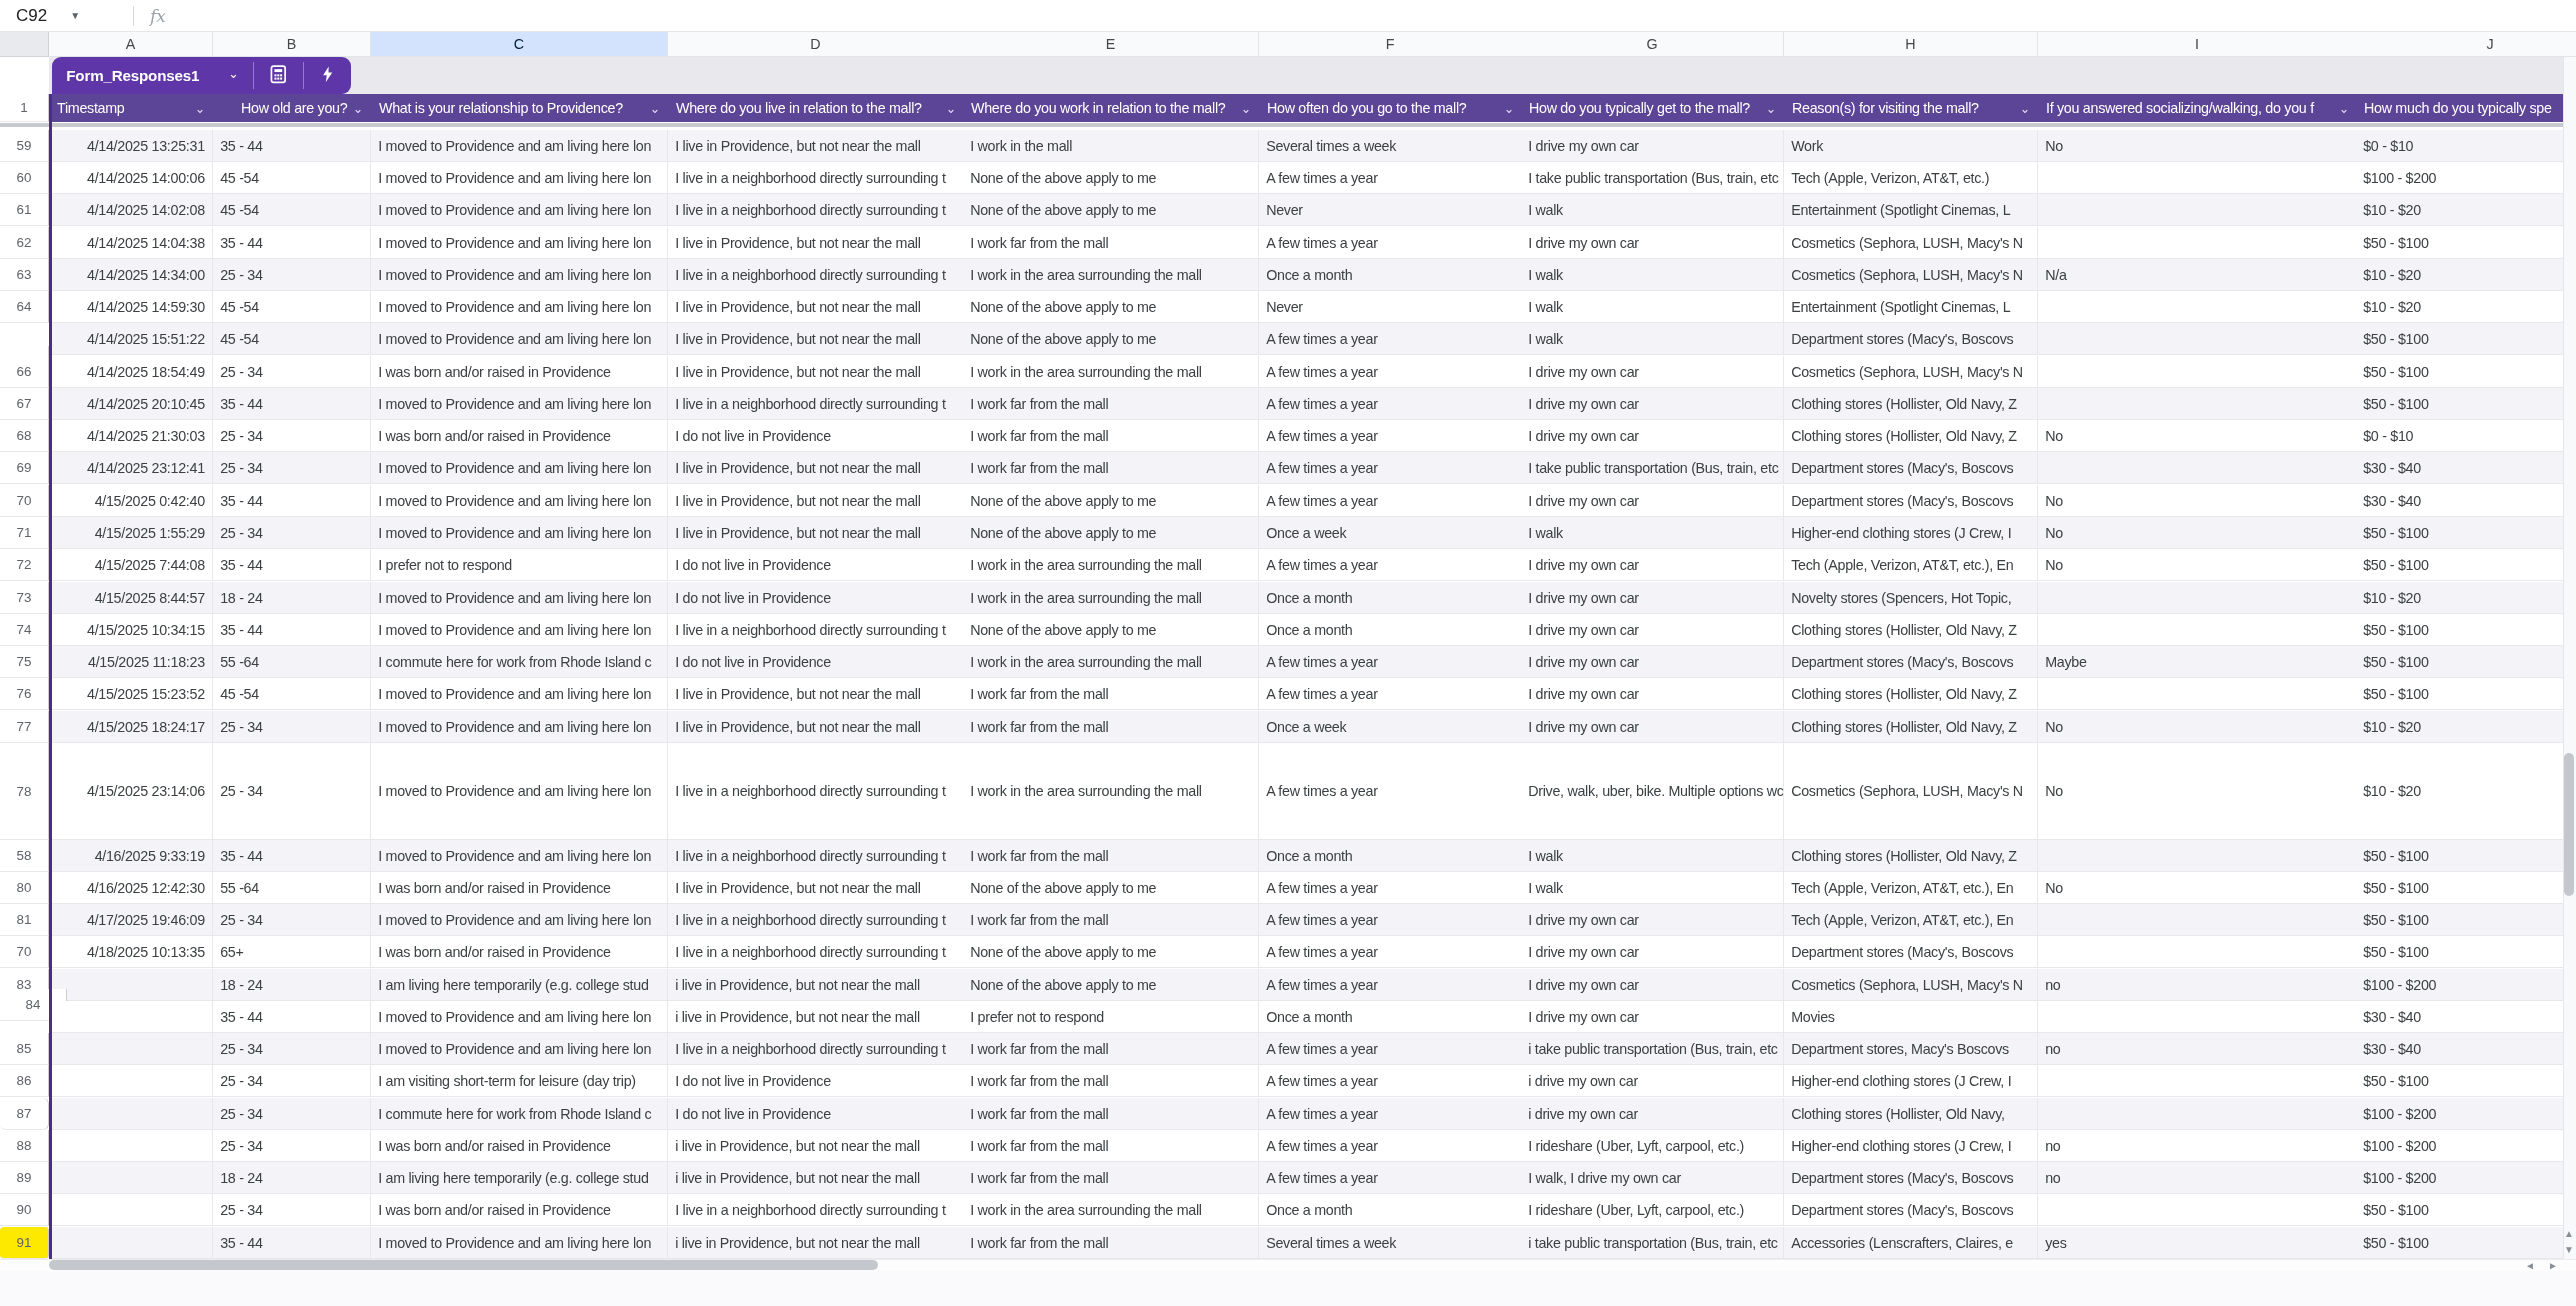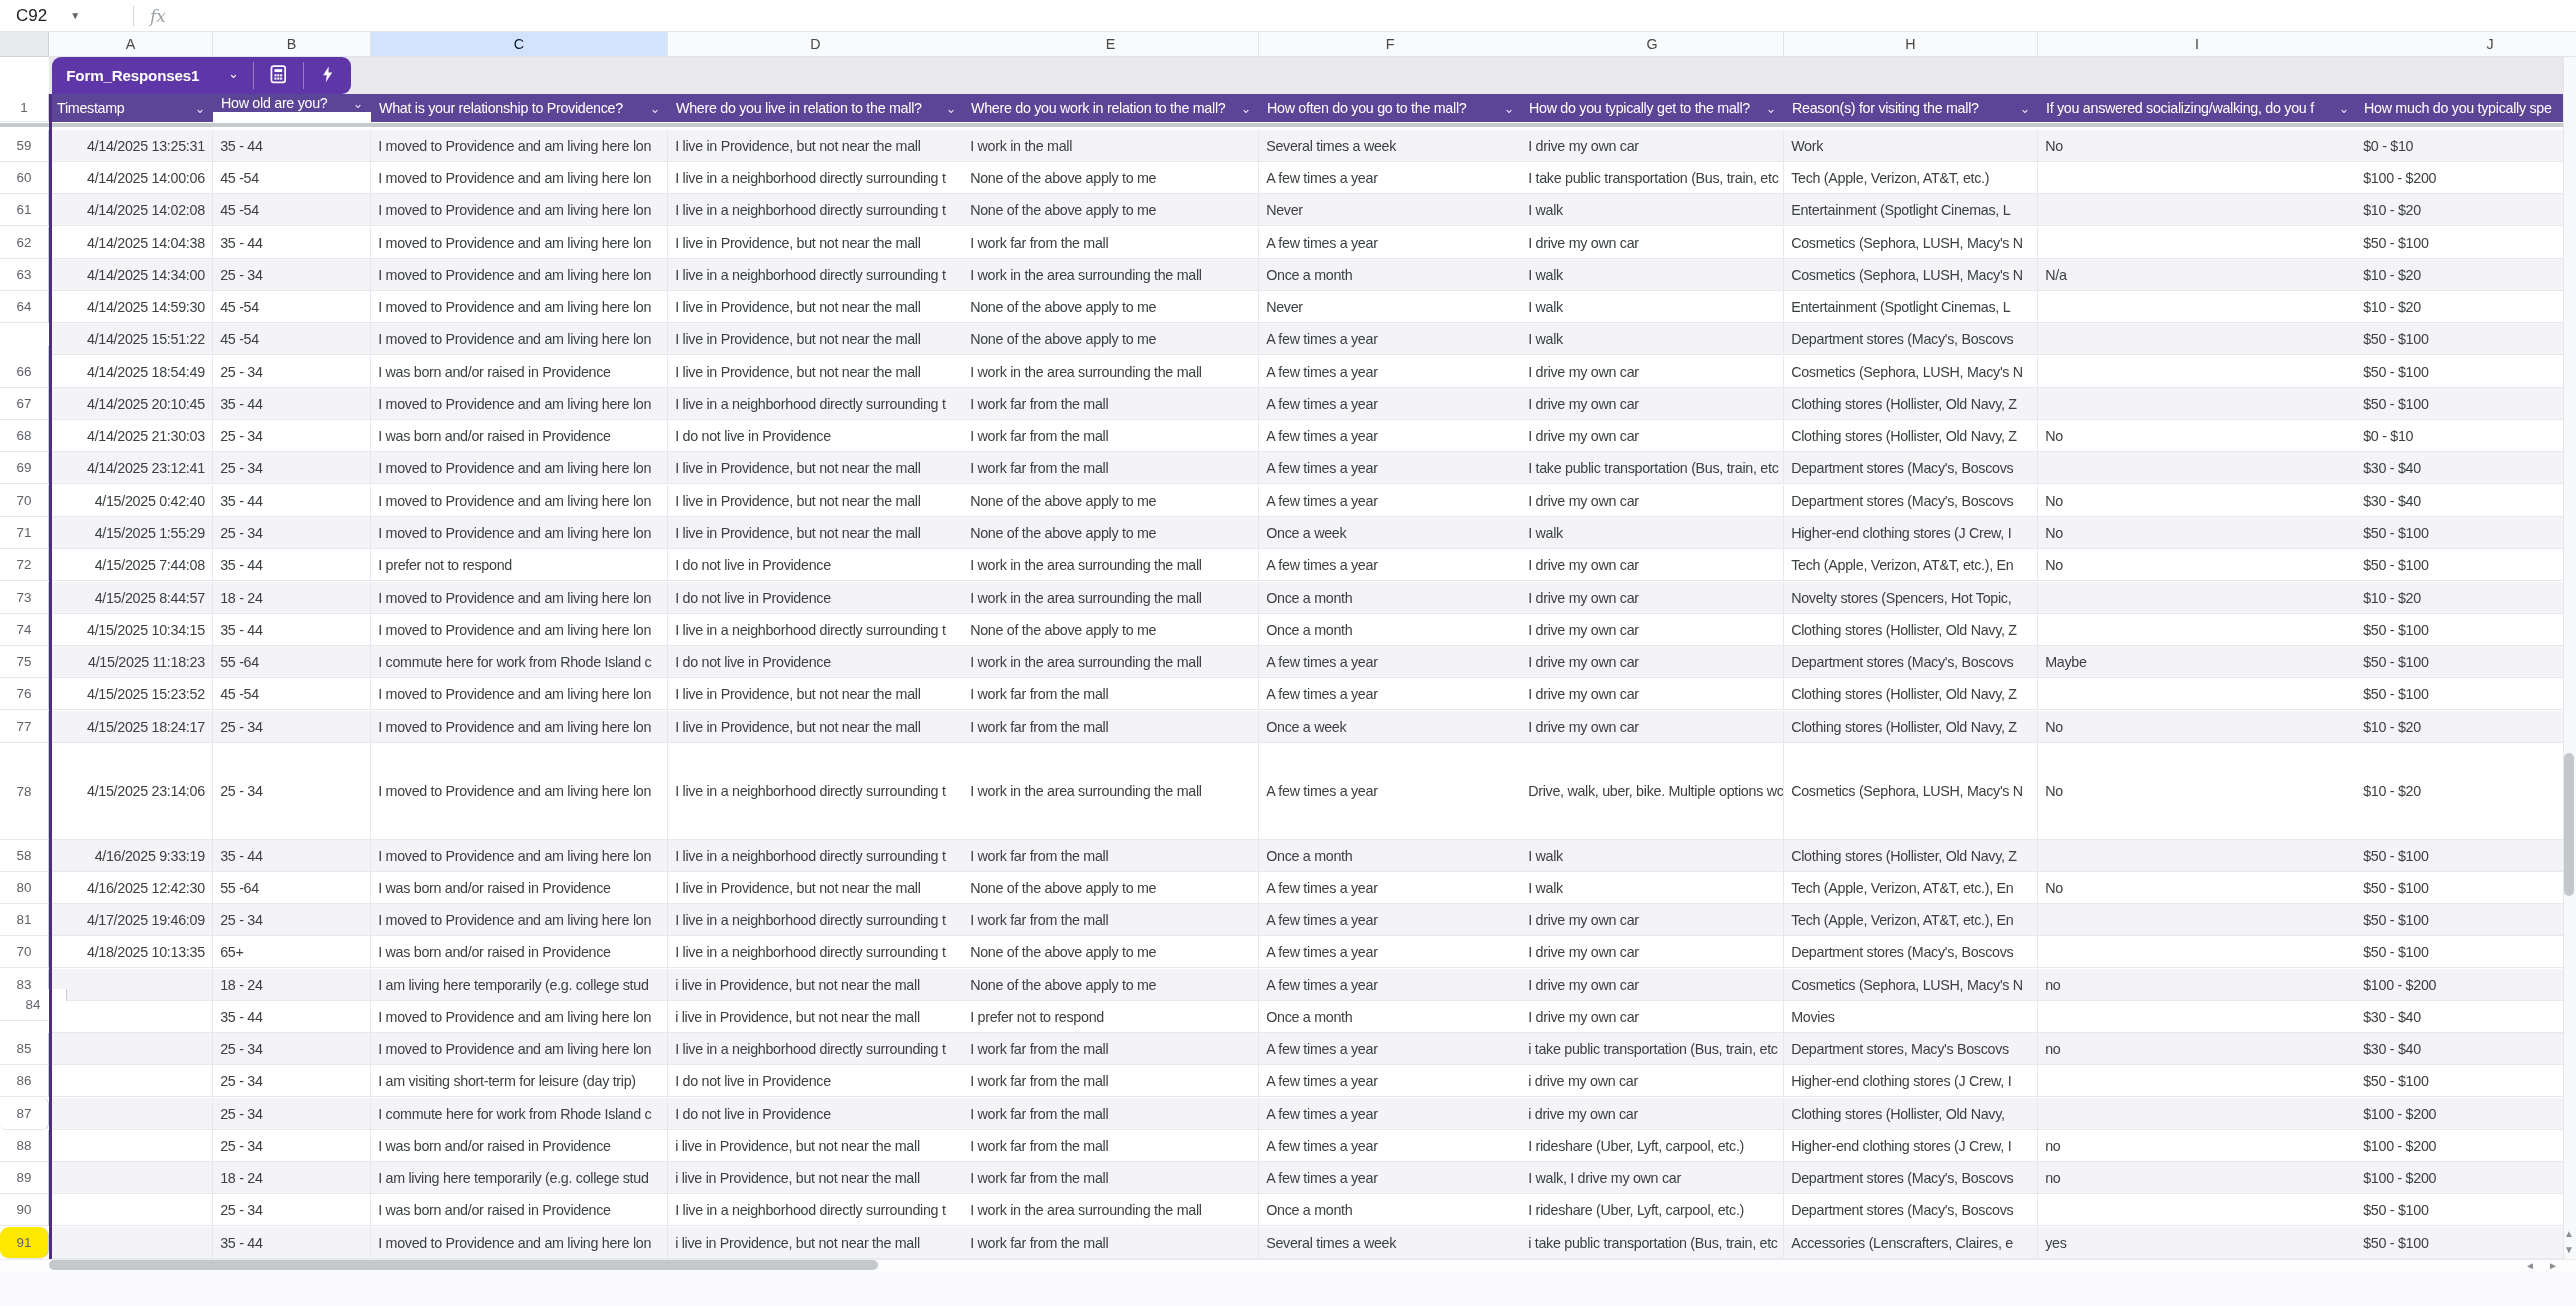--- a/index.html
+++ b/index.html
@@ -31,21 +31,21 @@
   .pillchev{font-size:12.5px;font-weight:400;transform:translateY(-1.8px);}
   .pillsep{width:0.9px;background:rgba(255,255,255,0.35);margin:5.4px 0;}
 
   .hcell{height:28px;background:var(--hdr,#5c4596);color:#fff;display:flex;align-items:center;
          font-size:14.3px;font-weight:500;letter-spacing:-0.3px;overflow:hidden;}
   .hlabel{flex:1;padding:0 5.4px 0 8px;white-space:nowrap;overflow:hidden;}
   .hchev{flex:none;padding-right:8px;font-size:12.5px;color:#e7e0f4;}
 
   .gut{background:#fff;border-right:0.9px solid #c9ccd1;border-bottom:0.9px solid #e8e8ec;
        display:flex;align-items:center;justify-content:center;font-size:13.4px;color:#5f6368;}
-  .gut.hl{background:var(--hl,#fde900);border-radius:9px;}
+  .gut.hl{background:var(--hl,#fde900);border-radius:4px;}
 
   .cell{display:flex;align-items:center;padding:0 7.2px;font-size:14.3px;letter-spacing:-0.3px;color:#3c4043;
         border-right:0.9px solid #e8e8ec;border-bottom:0.9px solid #e8e8ec;white-space:nowrap;overflow:hidden;background:#fff;}
   .cell.band{background:var(--band,#f4f4f8);}
   .cell.right{justify-content:flex-end;}
 
   #tableborder{left:49px;top:94px;width:2.7px;height:1165px;background:#4b2e83;z-index:5;}
   #frozendiv{left:0;top:123px;width:2576px;height:3.6px;background:#c6c9ce;z-index:4;}
 
   
@@ -122,21 +122,21 @@
         <div class="abs colletter" style="left: 963px; top: 32px; width: 296px; height: 25px;">E</div>
         <div class="abs colletter" style="left: 1259px; top: 32px; width: 263px; height: 25px;">F</div>
         <div class="abs colletter" style="left: 1521px; top: 32px; width: 263px; height: 25px;">G</div>
         <div class="abs colletter" style="left: 1784px; top: 32px; width: 254px; height: 25px;">H</div>
         <div class="abs colletter" style="left: 2038px; top: 32px; width: 319px; height: 25px;">I</div>
         <div class="abs colletter" style="left: 2356px; top: 32px; width: 269px; height: 25px;">J</div>
         <div class="abs hcell" style="left: 49px; top: 94px; width: 164px; height: 28px;">
           <span class="hlabel">Timestamp</span>
           <span class="hchev">⌄</span>
         </div>
-        <div class="abs hcell" style="left: 213px; top: 94px; width: 158px; height: 18px;">
+        <div class="abs hcell" style="left: 213px; top: 94px; width: 158px; height: 28px; text-align: right;">
           <span class="hlabel">How old are you?</span>
           <span class="hchev">⌄</span>
         </div>
         <div class="abs hcell" style="left: 371px; top: 94px; width: 297px; height: 28px;">
           <span class="hlabel">What is your relationship to Providence?</span>
           <span class="hchev">⌄</span>
         </div>
         <div class="abs hcell" style="left: 668px; top: 94px; width: 296px; height: 28px;">
           <span class="hlabel">Where do you live in relation to the mall?</span>
           <span class="hchev">⌄</span>

